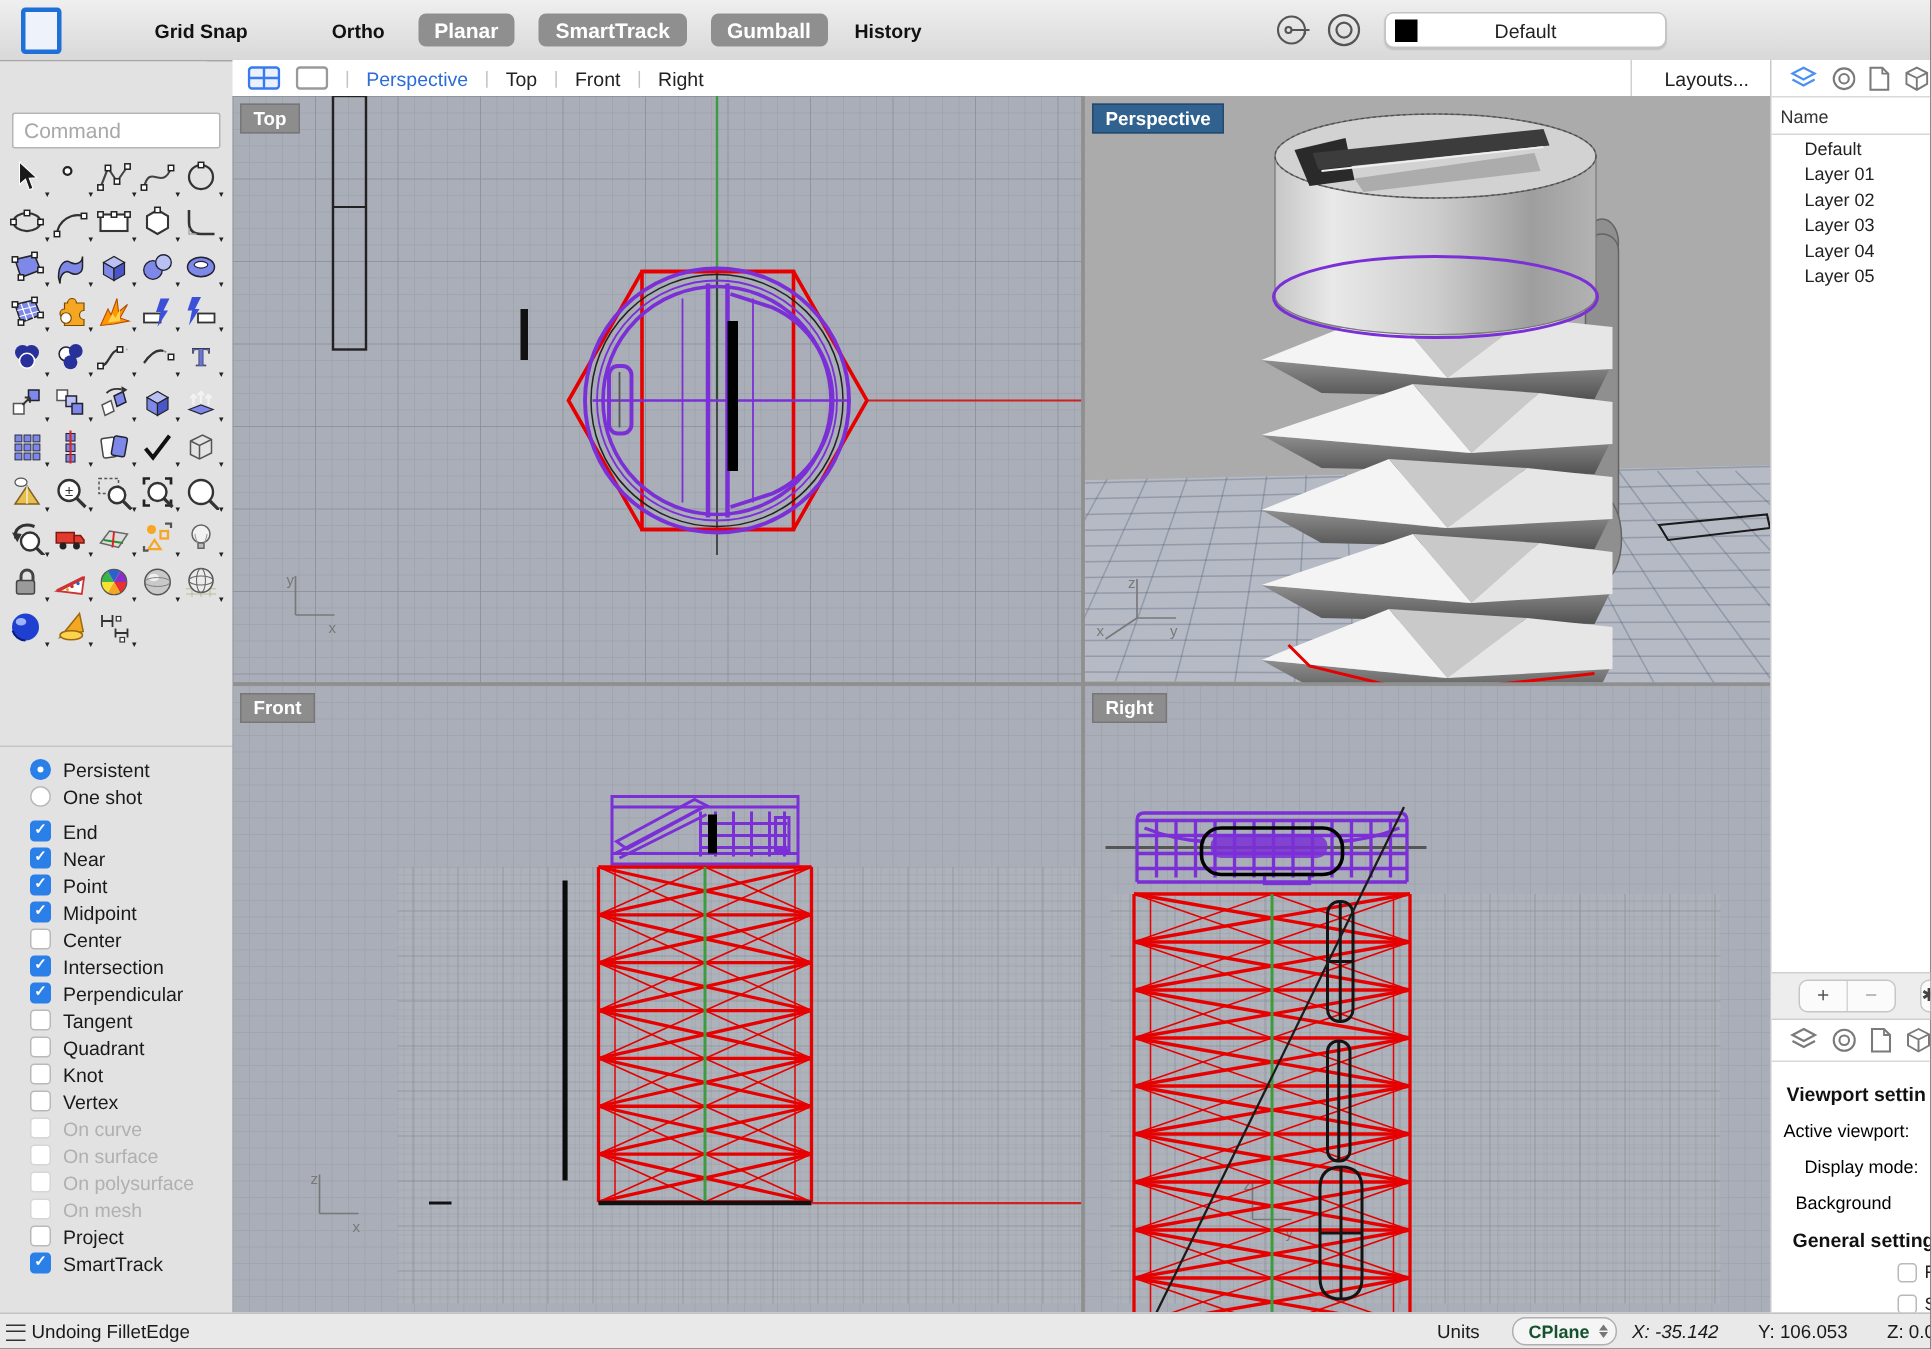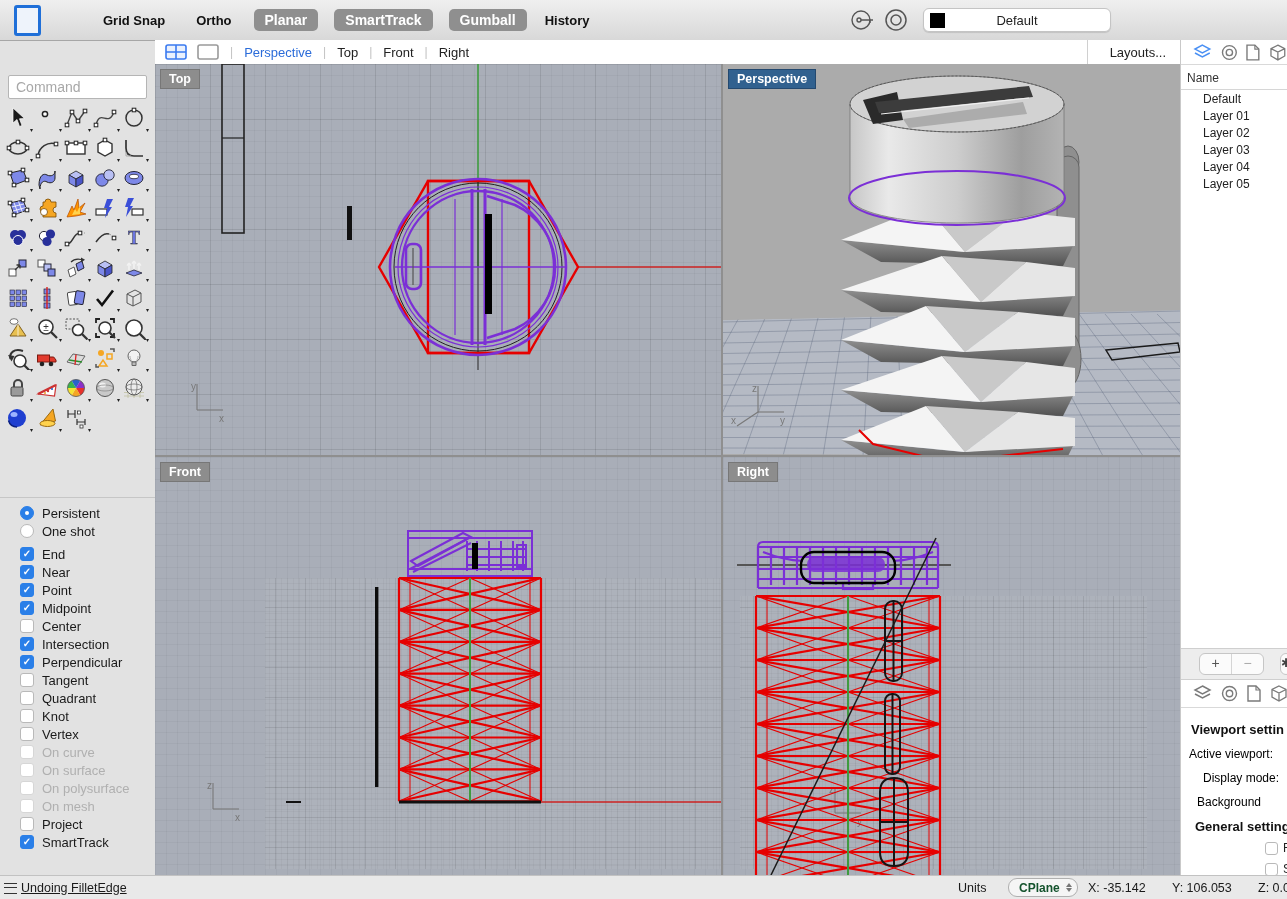--- a/index.html
+++ b/index.html
@@ -3,21 +3,21 @@
 <meta charset="utf-8">
 <style>
   html,body{margin:0;padding:0;background:#444;}
   #app{position:relative;width:1287px;height:899px;overflow:hidden;background:#e2e2e2;
        font-family:"Liberation Sans",sans-serif;-webkit-font-smoothing:antialiased;}
   
   .toolbar{position:absolute;left:0;top:0;width:1287px;height:40px;
     background:linear-gradient(#efefef,#d8d8d8);border-bottom:1px solid #a6a6a6;
     display:flex;align-items:center;}
   .appicon{width:21px;height:25px;margin-left:14px;border:3px solid #1f6fd8;border-radius:3px;background:#eef3fb;}
-  .tlabel{font-size:13px;font-weight:bold;color:#111;margin-left:31px;}
+  .tlabel{font-size:13px;font-weight:bold;color:#111;margin-left:56px;}
   .pill{font-size:14px;font-weight:bold;color:#fff;background:#8f8f8f;border-radius:5px;
         padding:3px 11px;margin-left:16px;}
   .pill.first{margin-left:22px;}
   .tright{position:absolute;right:176px;top:0;height:40px;display:flex;align-items:center;}
   .cicon{margin-left:8px;}
   .layerdrop{width:186px;height:22px;margin-left:14px;background:#fff;border:1px solid #c4c4c4;
       border-radius:6px;box-shadow:0 1px 1px rgba(0,0,0,.12);display:flex;align-items:center;position:relative;}
   .swatch{width:15px;height:15px;background:#000;margin-left:6px;}
   .layerdrop span{position:absolute;left:0;right:0;text-align:center;font-size:13px;color:#222;}
   
@@ -81,30 +81,30 @@
   .plabel{font-size:12px;color:#000000;margin-top:10px;white-space:nowrap;}
   .pcheck{display:flex;align-items:center;margin:7px 0 0 84px;}
   .pcheck .cb{width:13px;height:13px;flex:0 0 13px;}
   .pcheck span.lbl{font-size:12px;color:#222;margin-left:5px;}
   
   .statusbar{position:absolute;left:0;top:875px;width:1287px;height:24px;background:#e9e9e9;
      border-top:1px solid #c2c2c2;font-size:12.5px;color:#1a1a1a;}
   .burger{position:absolute;left:4px;top:7px;width:13px;height:9px;
      border-top:1.6px solid #333;border-bottom:1.6px solid #333;}
   .burger:after{content:"";display:block;margin-top:2.6px;border-top:1.6px solid #333;}
-  .smsg{position:absolute;left:21px;top:5px;text-decoration:underline;}
+  .smsg{position:absolute;left:21px;top:5px;}
   .sunits{position:absolute;left:958px;top:5px;}
   .cplane{position:absolute;left:1008px;top:2px;height:17px;border:1px solid #b0b0b0;border-radius:9px;
      background:#f5f5f5;display:flex;align-items:center;padding:0 5px 0 10px;}
   .cplane b{font-weight:bold;font-size:12px;color:#14532d;margin-right:6px;}
   .chev{display:flex;flex-direction:column;gap:1px;}
   .chev i{width:0;height:0;border-left:3.5px solid transparent;border-right:3.5px solid transparent;}
   .chev i.up{border-bottom:4px solid #777;}
   .chev i.dn{border-top:4px solid #777;}
-  .sx{position:absolute;left:1088px;top:5px;} .sy{position:absolute;left:1172px;top:5px;}
+  .sx{position:absolute;left:1088px;top:5px;font-style:italic;} .sy{position:absolute;left:1172px;top:5px;}
   .sz{position:absolute;left:1258px;top:5px;white-space:nowrap;}
 </style>
 </head>
 <body>
 
 <div id="app">
 
   <div class="toolbar">
     <div class="appicon"></div>
     <span class="tlabel" style="margin-left:62px">Grid Snap</span>

